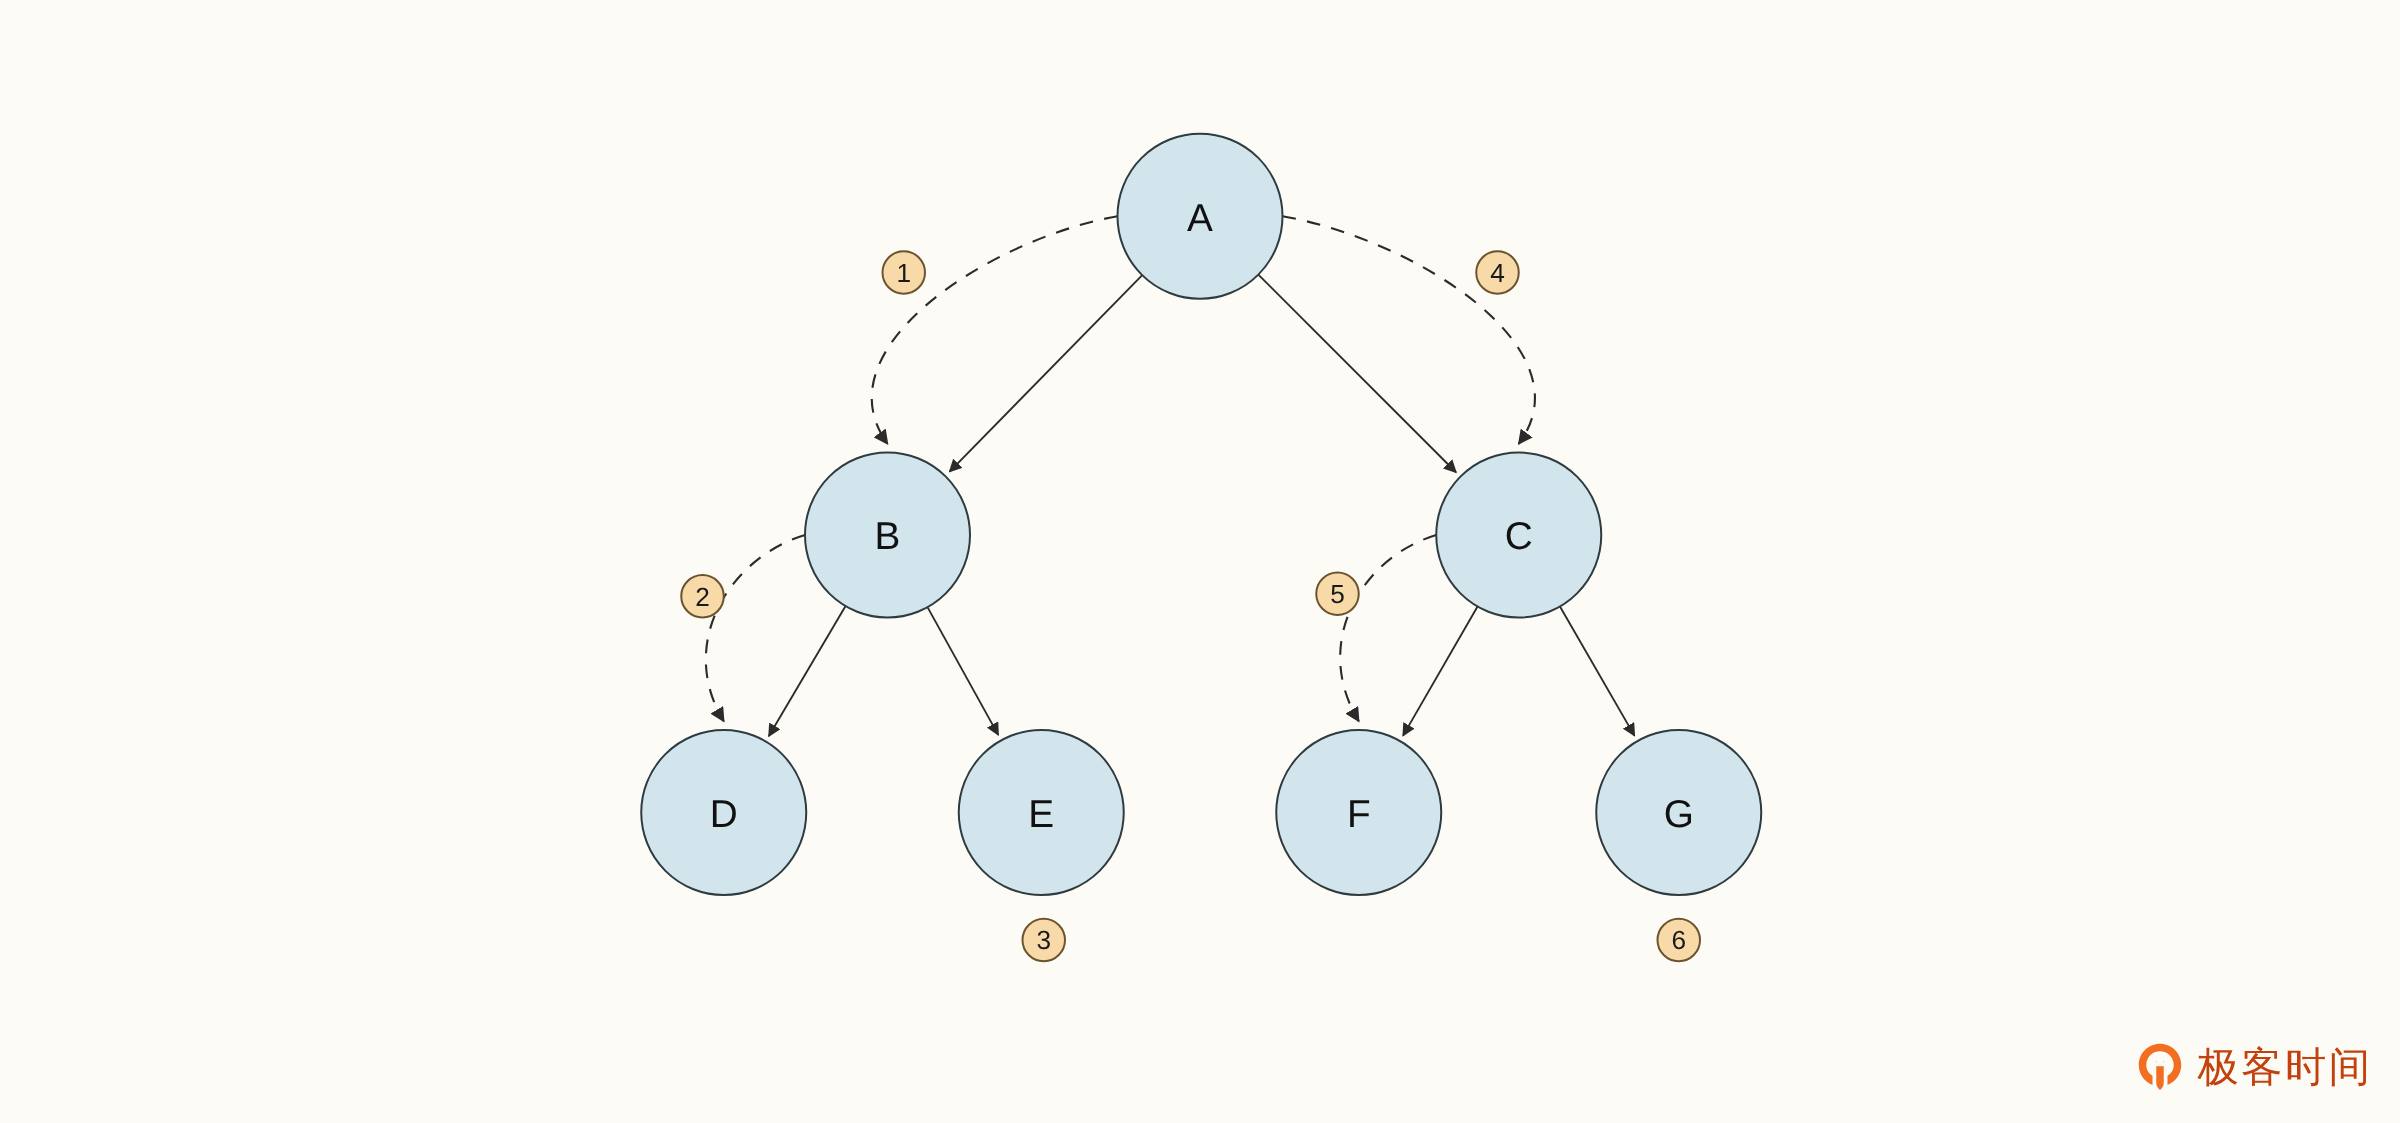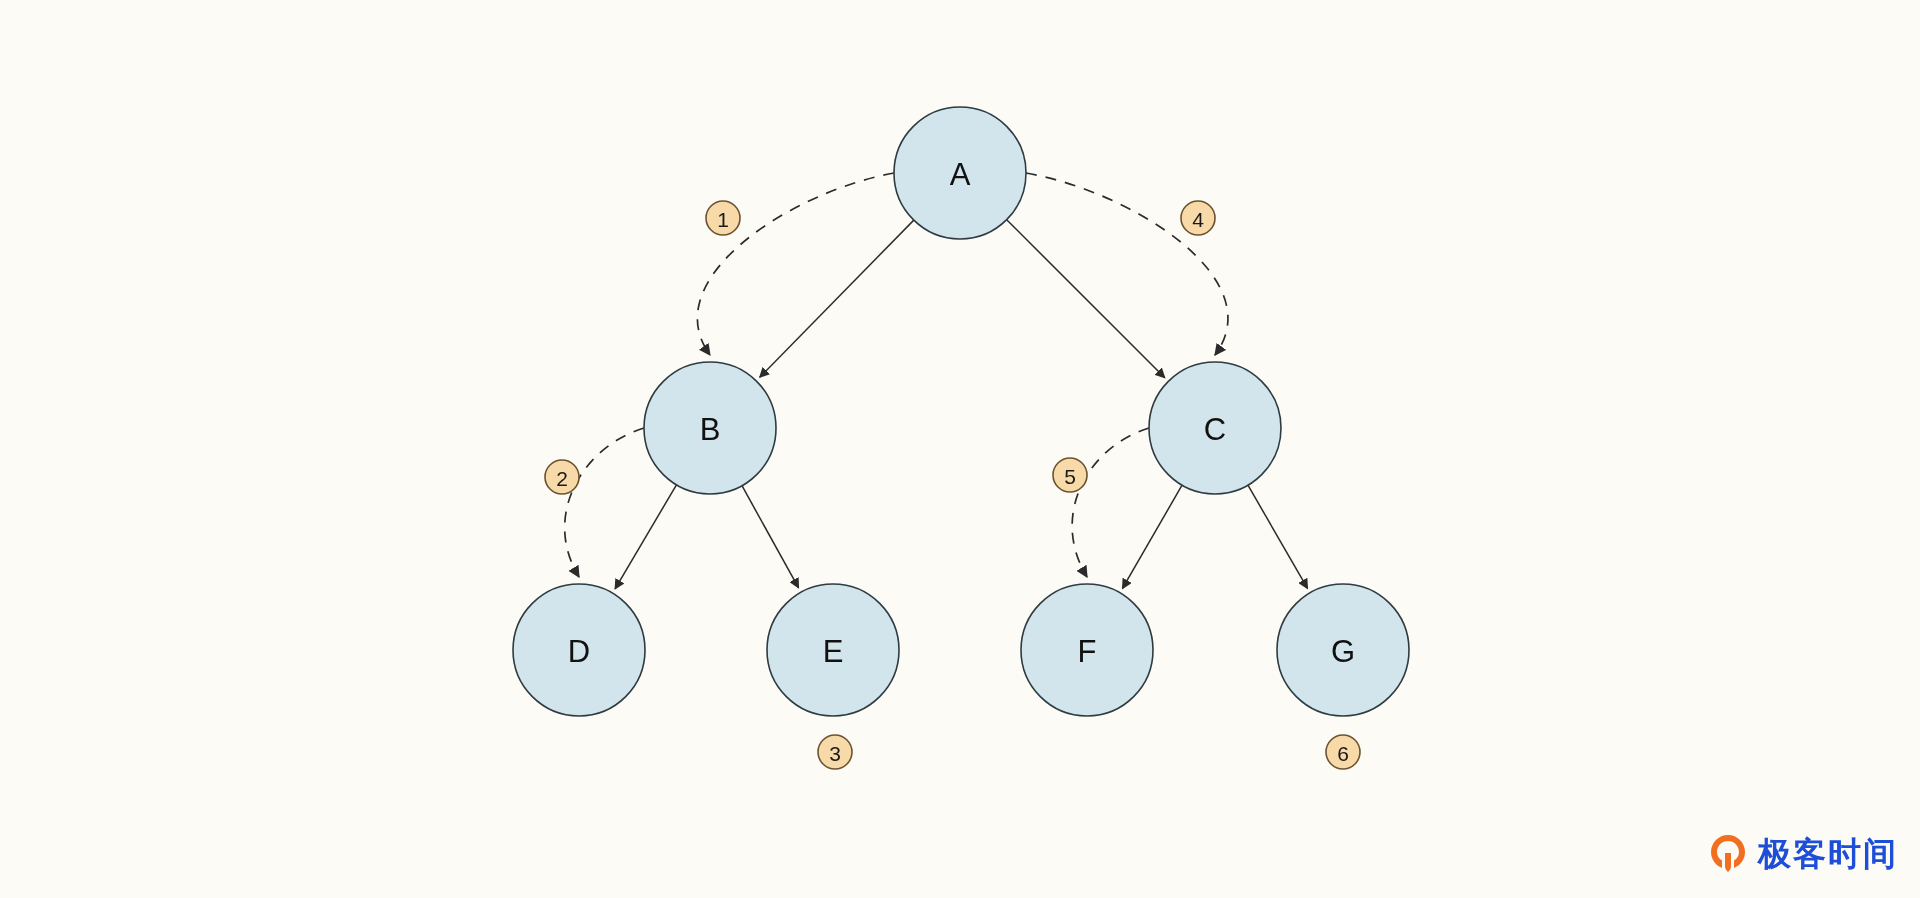--- a/index.html
+++ b/index.html
@@ -73,23 +73,23 @@
     height: 46px;
   }
   #brand-logo .logo-mark {
     width: 40px;
     height: 40px;
     flex: 0 0 40px;
   }
   #brand-logo .logo-text {
     font-family: "DejaVu Sans", sans-serif;
     font-size: 33px;
-    font-weight: bold;
+    font-weight: normal;
     letter-spacing: 2px;
-    color: #1d4ed8;
+    color: #c2410c;
     line-height: 1;
     white-space: nowrap;
   }
 </style>
 </head>
 <body>
 
 <div id="diagram-root">
 
   <svg id="tree-svg" viewBox="0 0 1920 898">

